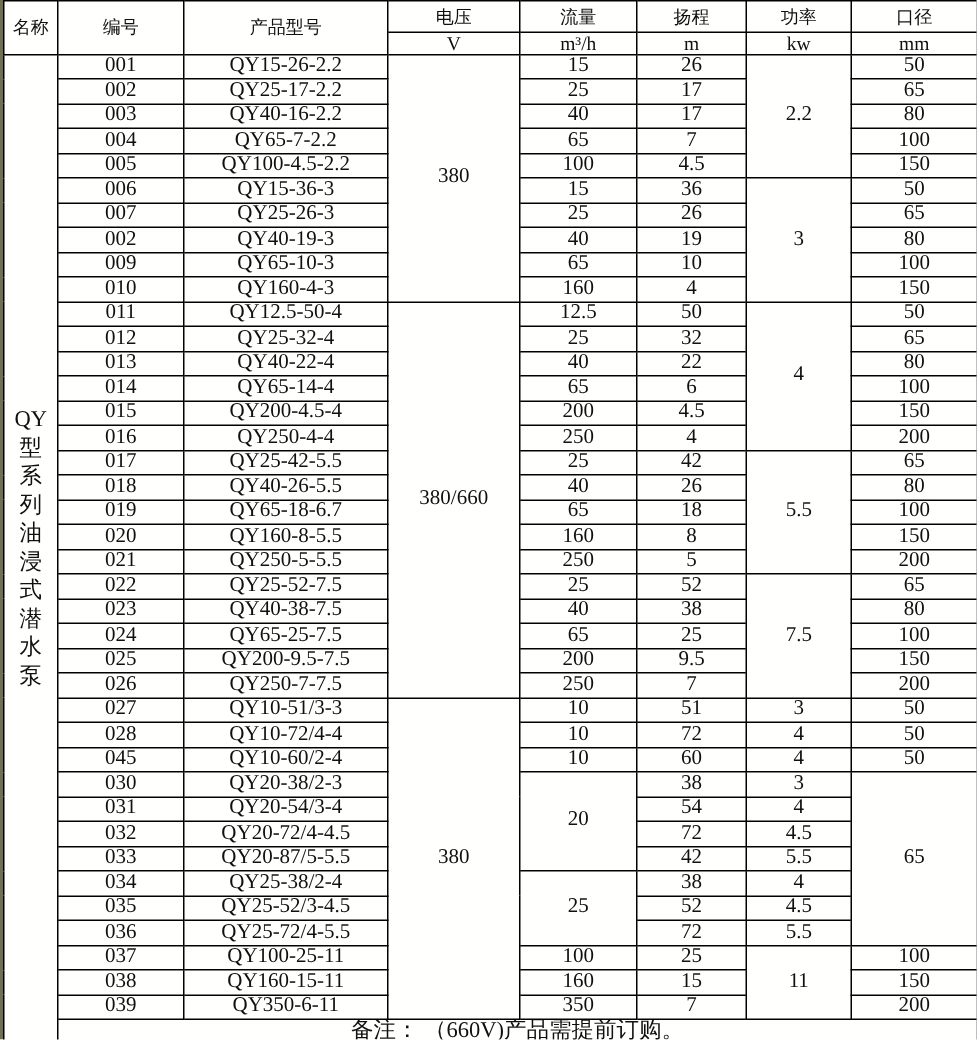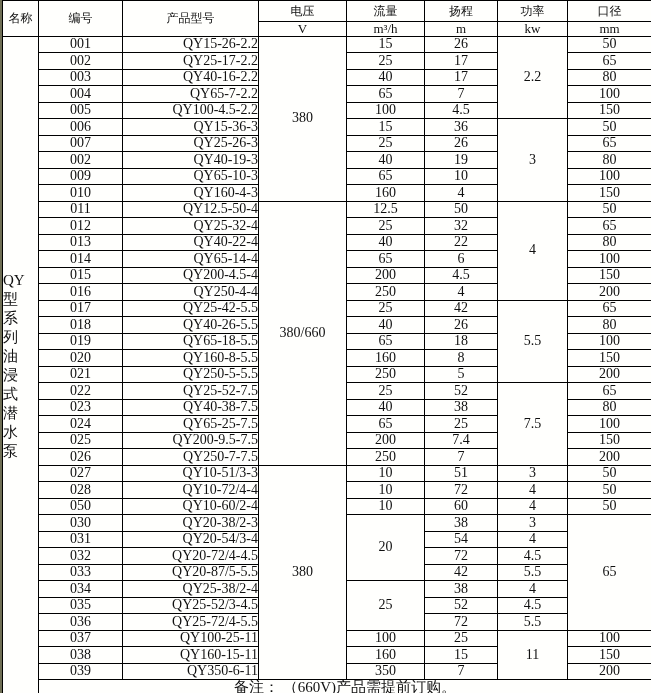--- a/index.html
+++ b/index.html
@@ -19,23 +19,23 @@
     border:1px solid #000;padding:0;margin:0;
     font-weight:normal;text-align:center;vertical-align:middle;
     white-space:nowrap;overflow:hidden;
     font-size:14px;line-height:1.05;
   }
   thead tr.hdr-top{height:21px;}
   thead tr.hdr-unit{height:12px;}
   thead th.big{font-size:12px;}
   thead .hdr-unit td{font-size:13px;}
   tbody tr{height:16.5px;}
-  td.model{text-align:right;padding-left:0;}
+  td.model{text-align:center;padding-left:0;}
   td.name-cell{font-size:15px;vertical-align:middle;}
-  td.name-cell span{display:block;line-height:19px;text-align:left;}
+  td.name-cell span{display:block;line-height:19px;text-align:center;}
   tr.footer-row{height:17px;}
   tr.footer-row td{font-size:15px;}
 </style>
 </head>
 <body>
 
 <div class="page">
   <div class="edge-strip"></div>
   <table>
     <colgroup>
@@ -207,21 +207,21 @@
       </tr>
       <tr>
         <td>018</td>
         <td class="model">QY40-26-5.5</td>
         <td>40</td>
         <td>26</td>
         <td>80</td>
       </tr>
       <tr>
         <td>019</td>
-        <td class="model">QY65-18-5.5</td>
+        <td class="model">QY65-18-6.7</td>
         <td>65</td>
         <td>18</td>
         <td>100</td>
       </tr>
       <tr>
         <td>020</td>
         <td class="model">QY160-8-5.5</td>
         <td>160</td>
         <td>8</td>
         <td>150</td>
@@ -252,21 +252,21 @@
         <td>024</td>
         <td class="model">QY65-25-7.5</td>
         <td>65</td>
         <td>25</td>
         <td>100</td>
       </tr>
       <tr>
         <td>025</td>
         <td class="model">QY200-9.5-7.5</td>
         <td>200</td>
-        <td>7.4</td>
+        <td>9.5</td>
         <td>150</td>
       </tr>
       <tr>
         <td>026</td>
         <td class="model">QY250-7-7.5</td>
         <td>250</td>
         <td>7</td>
         <td>200</td>
       </tr>
       <tr>
@@ -280,21 +280,21 @@
       </tr>
       <tr>
         <td>028</td>
         <td class="model">QY10-72/4-4</td>
         <td>10</td>
         <td>72</td>
         <td>4</td>
         <td>50</td>
       </tr>
       <tr>
-        <td>050</td>
+        <td>045</td>
         <td class="model">QY10-60/2-4</td>
         <td>10</td>
         <td>60</td>
         <td>4</td>
         <td>50</td>
       </tr>
       <tr>
         <td>030</td>
         <td class="model">QY20-38/2-3</td>
         <td rowspan="4">20</td>

